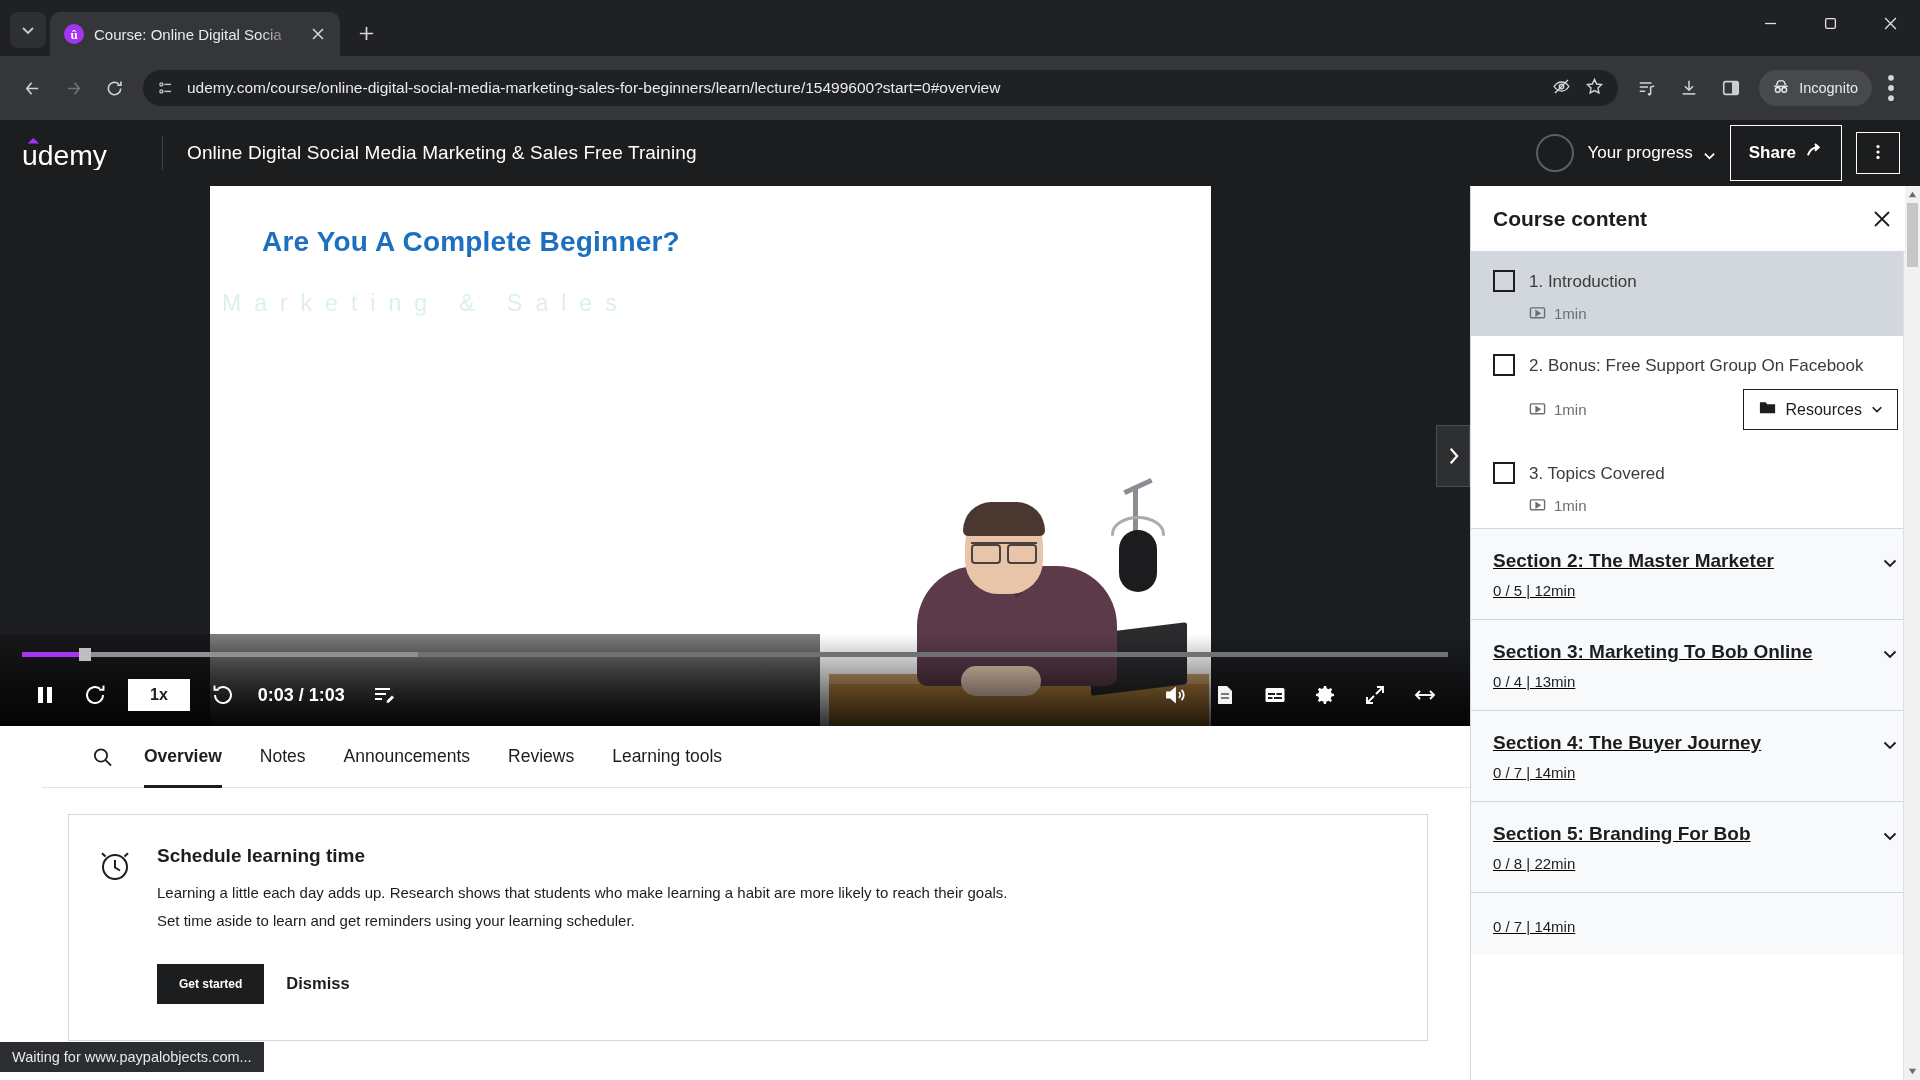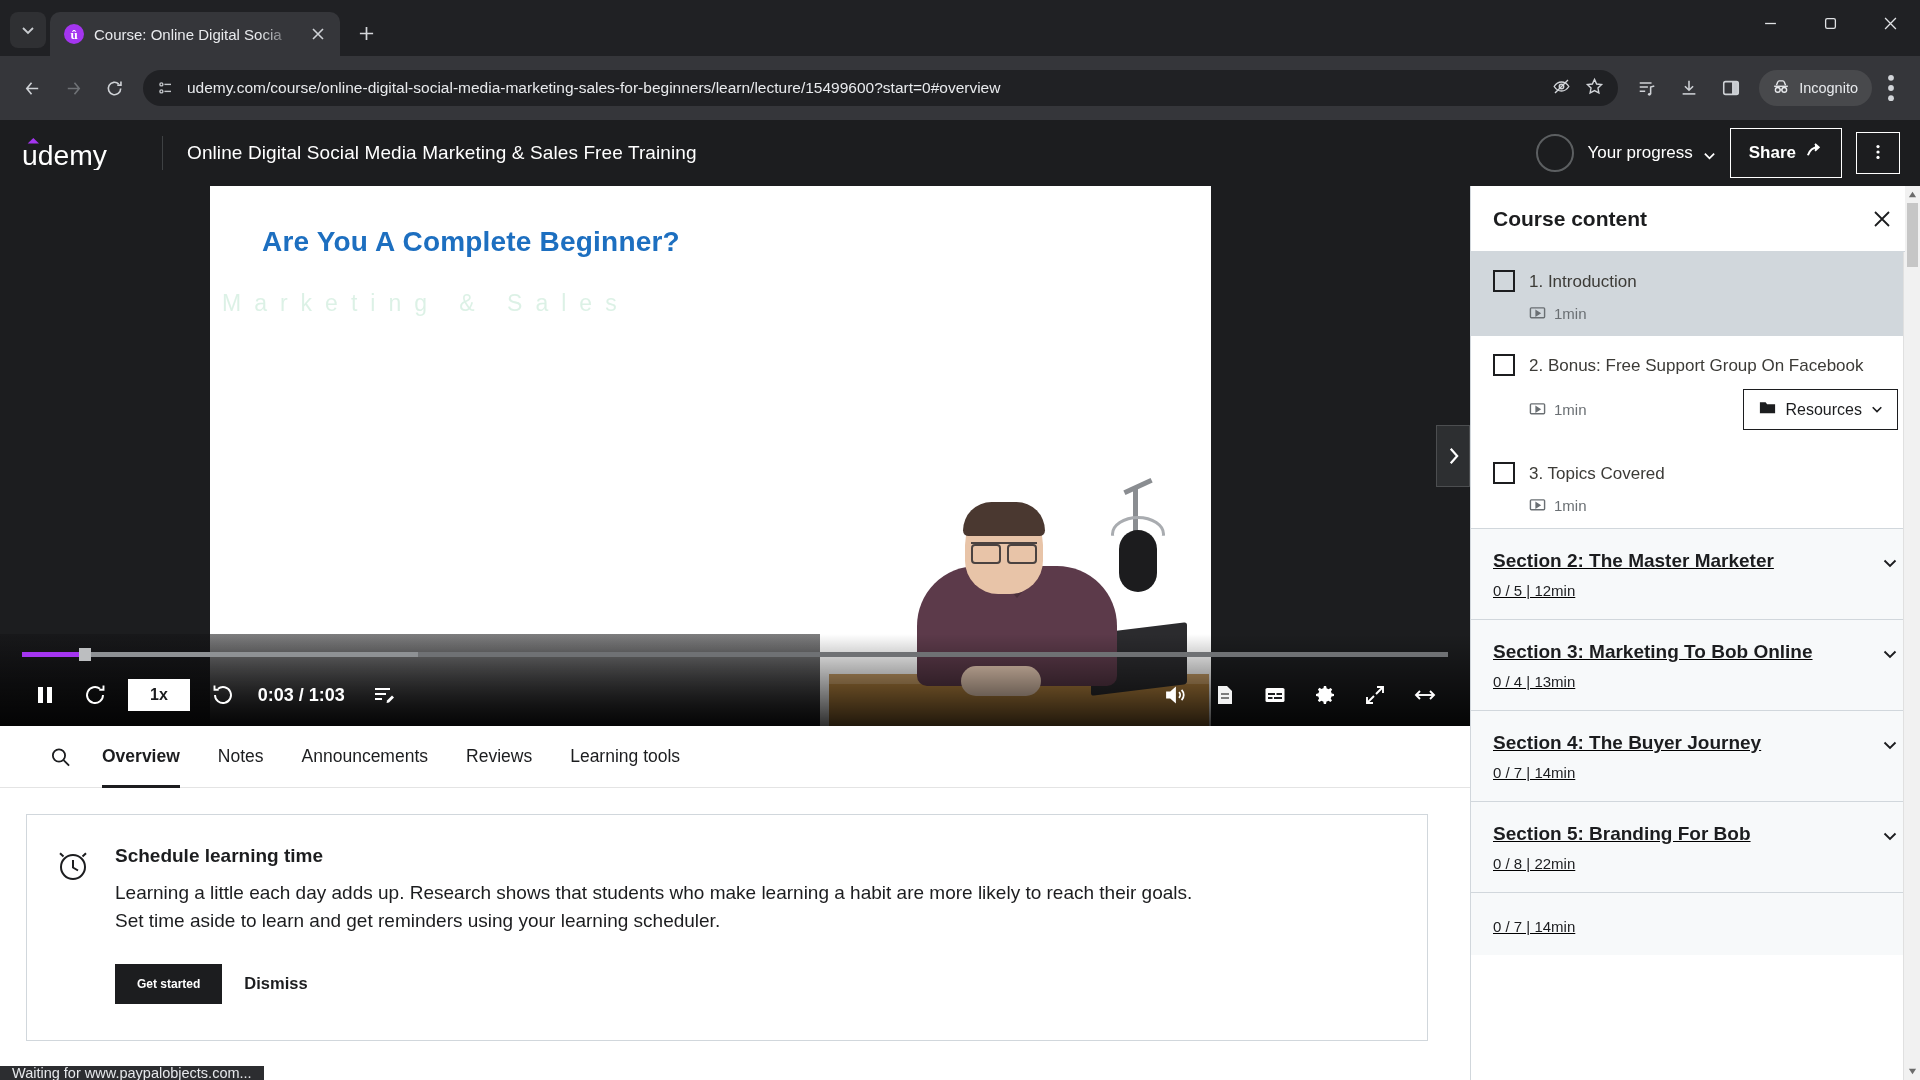--- a/index.html
+++ b/index.html
@@ -92,21 +92,21 @@
   }
   .logo { width: 122px; display:flex; align-items:center; }
   .logo svg { height: 34px; }
   .hdr-divider { width:1px; height:34px; background:#3e4143; margin: 0 24px 0 18px; }
   .course-title { color:#ffffff; font-size:19px; font-weight:400; letter-spacing:0.1px; }
   .hdr-right { margin-left:auto; display:flex; align-items:center; gap:14px; }
   .progress-ring { width:38px; height:38px; border-radius:50%; border:2px solid #5c5f61; }
   .your-progress { color:#fff; font-size:17px; display:flex; align-items:center; gap:10px; }
   .your-progress .chev { width:13px; height:13px; }
   .btn-share {
-    height:50px; border:1px solid #fff; color:#fff; background:transparent;
+    height:56px; border:1px solid #fff; color:#fff; background:transparent;
     display:flex; align-items:center; gap:10px; padding: 0 18px;
     font-size:17px; font-weight:700; font-family:"Liberation Sans", sans-serif;
   }
   .btn-share svg { width:17px; height:17px; }
   .btn-more {
     width:44px; height:42px; border:1px solid #fff; color:#fff; background:transparent;
     display:flex; align-items:center; justify-content:center;
   }
 
   .body-row { flex:1; display:flex; min-height:0; position:relative; }
@@ -160,40 +160,40 @@
   .ctl { width:50px; height:50px; display:flex; align-items:center; justify-content:center; color:#fff; flex:0 0 auto; }
   .ctl svg { width:24px; height:24px; }
   .speed-pill {
     background:#fff; color:#1c1d1f; font-weight:700; font-size:16px;
     padding: 7px 22px; margin: 0 8px; flex:0 0 auto;
   }
   .ctl-time { color:#fff; font-size:18px; font-weight:700; margin: 0 14px 0 10px; white-space:nowrap; }
   .ctl-right { margin-left:auto; display:flex; align-items:center; }
 
   
-  .content-area { flex:1; background:#fff; overflow:hidden; position:relative; }
+  .content-area { flex:1; background:#fff; overflow:hidden; position:relative;padding-left:42px; }
   .tabbar { height:62px; display:flex; align-items:center; gap:0; padding-left: 42px; border-bottom:1px solid #e4e4e4; position:relative;}
   .tabbar .search-ic { position:absolute; left:50px; top:50%; transform:translateY(-50%); color:#1c1d1f; }
   .tabbar .search-ic svg { width:21px; height:21px; display:block; }
   .t-item {
     font-size:17.5px; color:#1c1d1f; padding: 0 0 0 0; margin-right: 38px;
     height:62px; display:flex; align-items:center; position:relative; font-weight:400;
   }
   .t-item:first-of-type { margin-left: 60px; }
   .t-item.active { font-weight:700; }
   .t-item.active:after { content:""; position:absolute; left:0; right:0; bottom:0; height:3px; background:#1c1d1f; }
 
   .card {
     margin: 26px 42px 0 26px; border:1px solid #d1d7dc; padding: 30px 32px 34px 28px;
     display:flex; gap:24px;
   }
   .card .clock { color:#1c1d1f; flex:0 0 36px; padding-top:2px; }
   .card .clock svg { width:36px; height:36px; }
   .card h3 { font-size:19px; font-weight:700; color:#1c1d1f; margin-bottom:12px; }
-  .card p { font-size:19px; color:#1c1d1f; line-height:28px; }
+  .card p { font-size:15px; color:#1c1d1f; line-height:28px; }
   .card .actions { margin-top:26px; display:flex; align-items:center; gap:0; }
   .btn-dark { background:#1c1d1f; color:#fff; font-size:12px; font-weight:700; padding: 13px 22px; font-family:"Liberation Sans", sans-serif; border:none; }
   .btn-plain { background:transparent; color:#1c1d1f; font-size:16.5px; font-weight:700; padding: 13px 22px; font-family:"Liberation Sans", sans-serif; border:none; }
 
   
   .cc {
     width: 450px; flex: 0 0 450px; background:#fff; border-left:1px solid #d1d7dc;
     display:flex; flex-direction:column; min-height:0;
   }
   .cc-head { height:66px; display:flex; align-items:center; padding: 0 24px 0 22px; border-bottom:1px solid #d1d7dc; flex:0 0 66px;}
@@ -232,21 +232,21 @@
   .cc-scrollbar .arr { position:absolute; left:0; width:17px; height:17px; display:flex; align-items:center; justify-content:center; color:#5a5a5a; }
   .cc-scrollbar .arr svg { width:9px; height:9px; }
 
   
   .page-scrollbar { position:absolute; right:0; top:0; bottom:0; width:15px; background:#f1f1f1; z-index:9; }
   .page-scrollbar .thumb { position:absolute; left:2px; top:17px; width:11px; height:64px; background:#c6c6c6; }
   .page-scrollbar .arr { position:absolute; left:0; width:15px; height:17px; display:flex; align-items:center; justify-content:center; color:#6b6b6b;}
   .page-scrollbar .arr svg { width:9px; height:9px; }
 
   .statusbar {
-    position:absolute; left:0; bottom:0; height:14px; background:#2c2d30; color:#e6e8eb;
+    position:absolute; left:0; bottom:8px; height:30px; background:#2c2d30; color:#e6e8eb;
     font-size:14.5px; display:flex; align-items:center; padding: 0 12px; z-index:20;
     max-width: 640px;
   }
 </style>
 </head>
 <body>
 
 <div class="browser">
 
   <div class="tabstrip">

